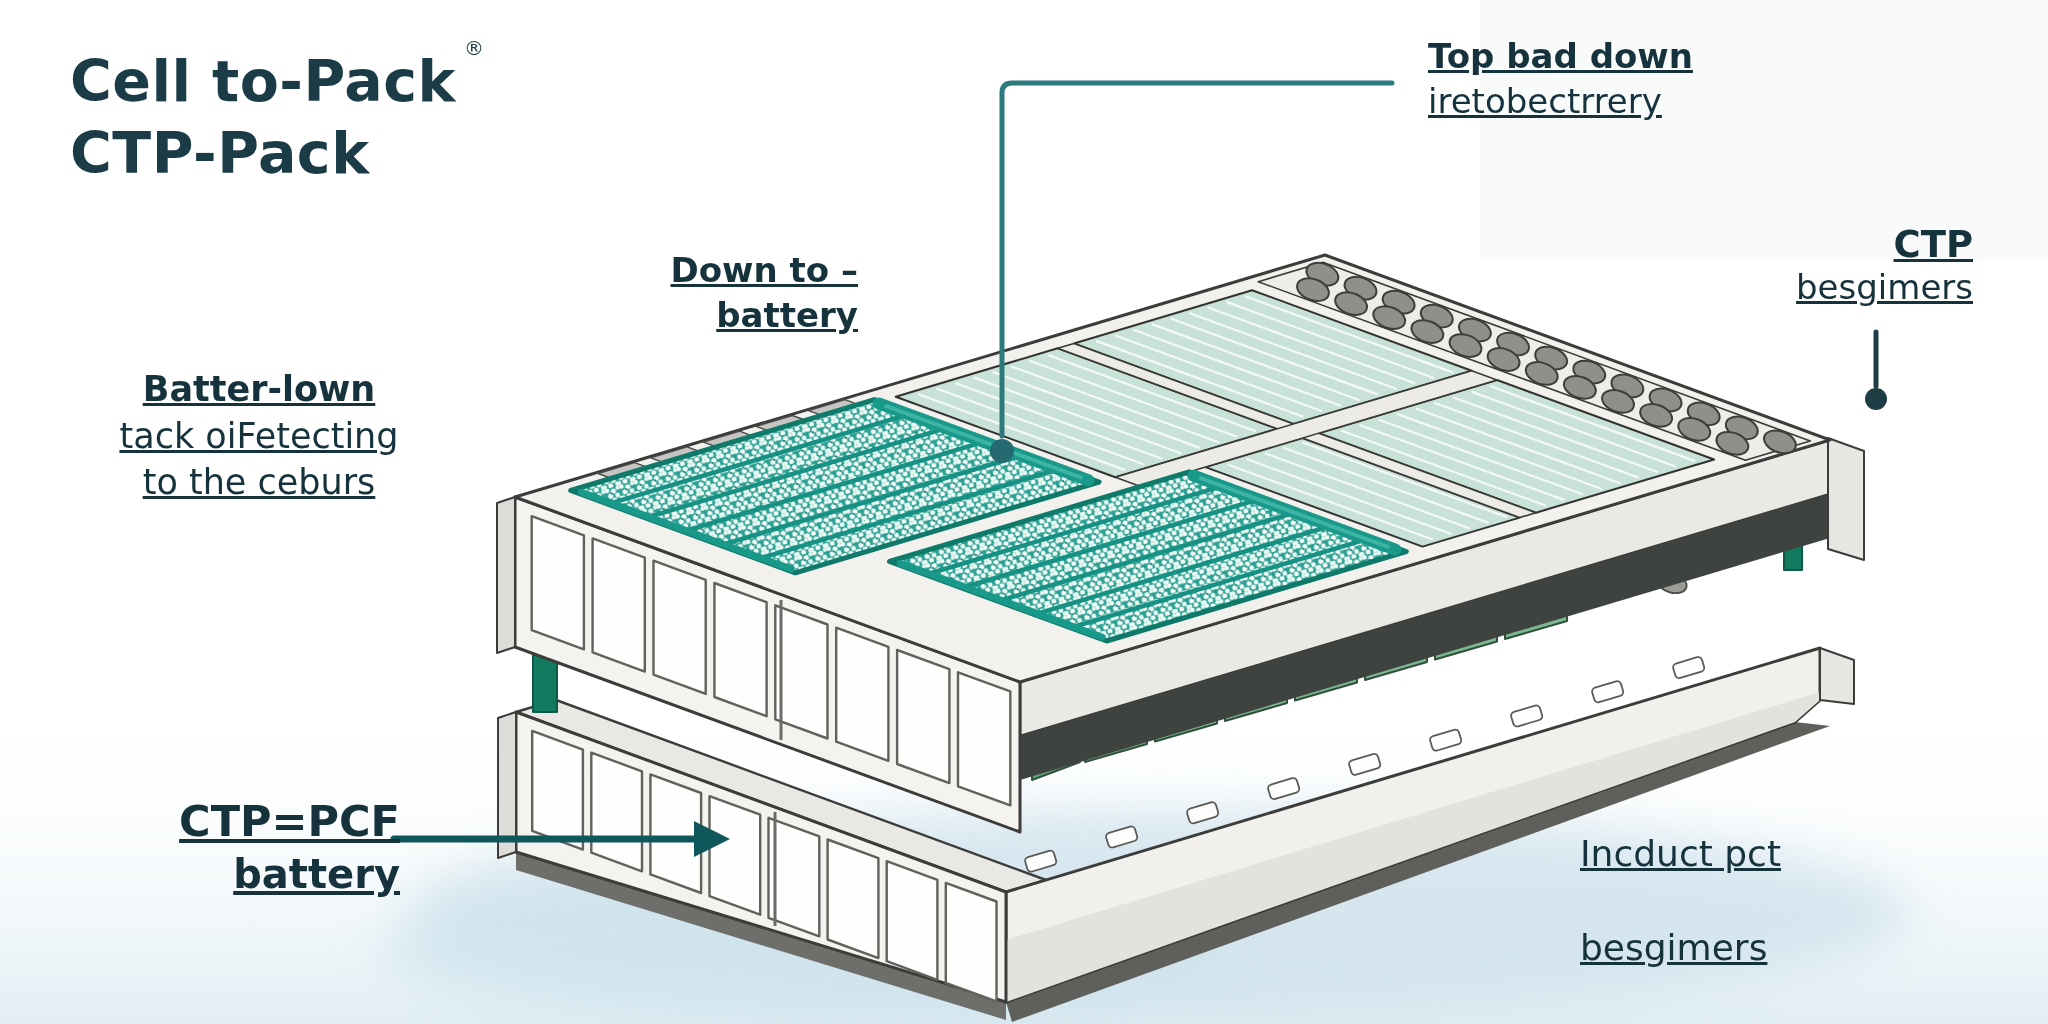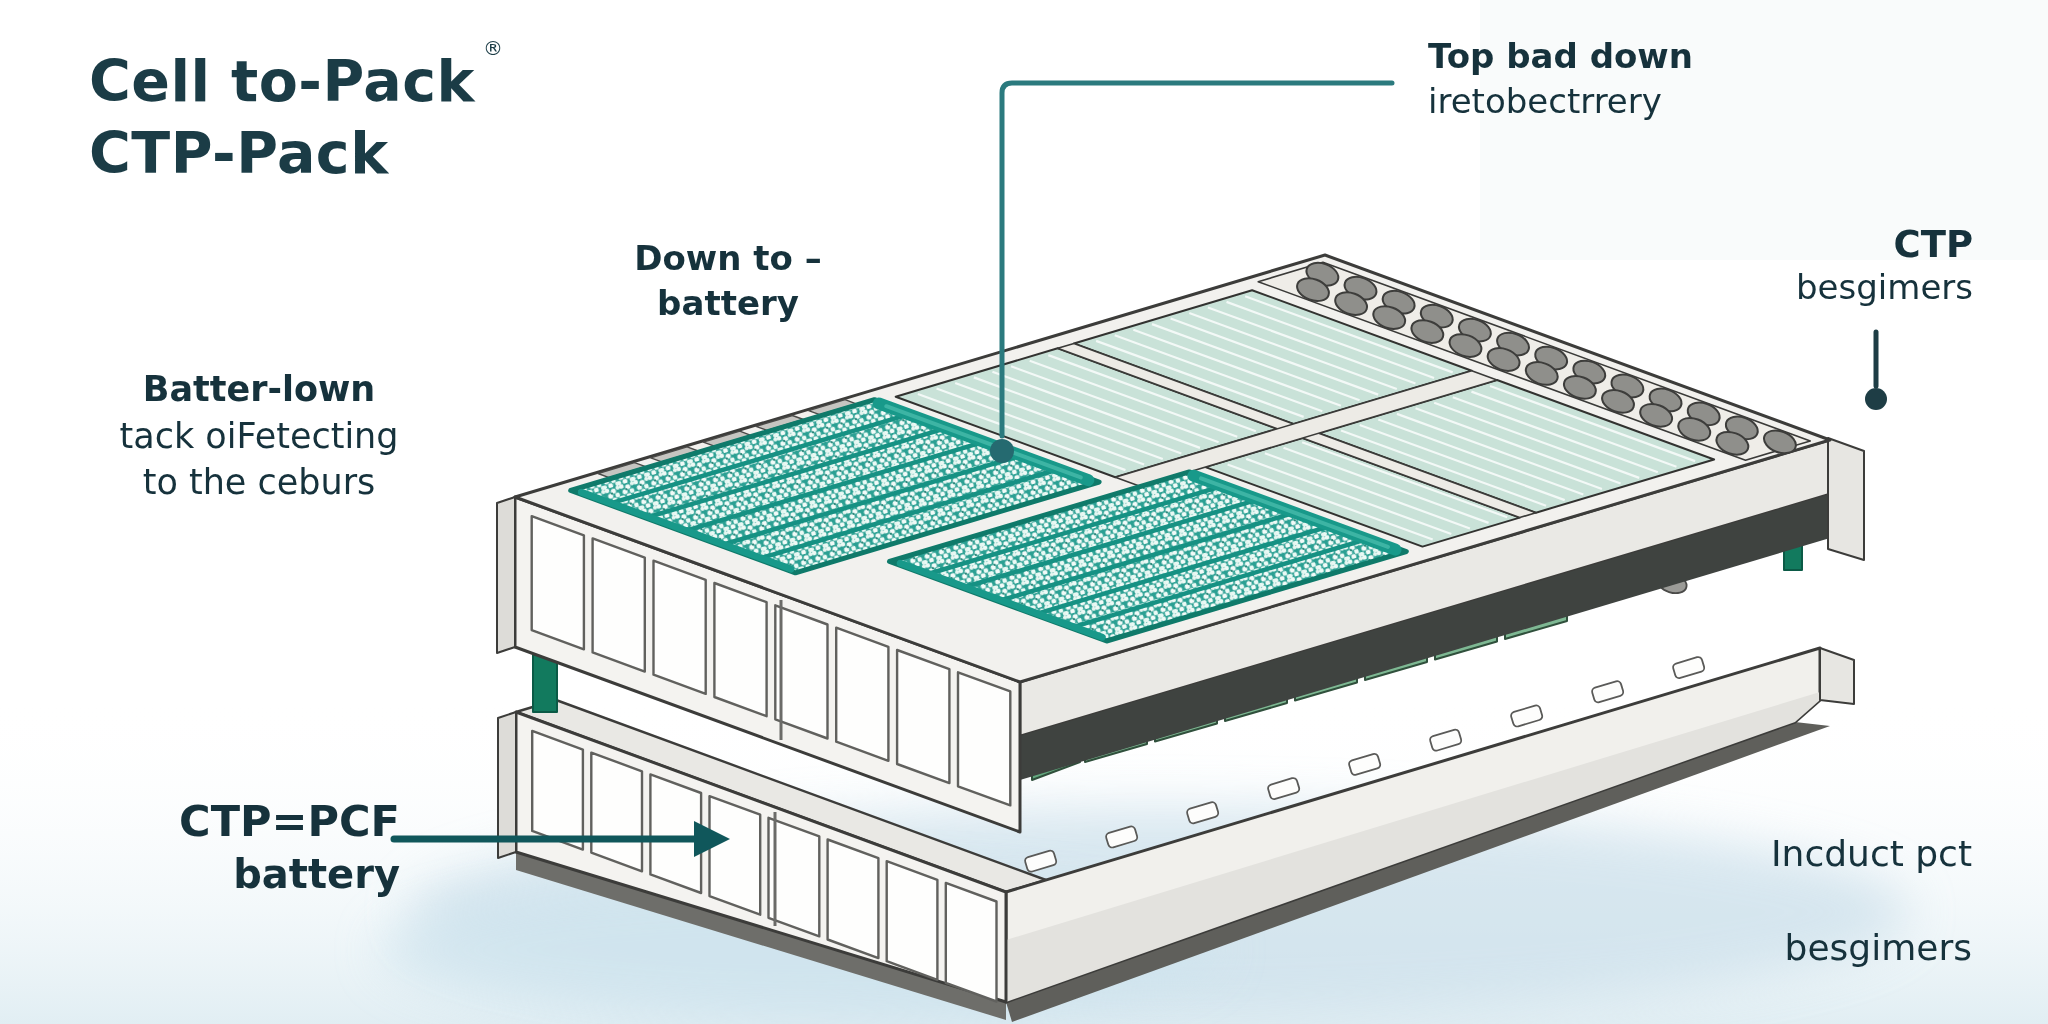--- a/index.html
+++ b/index.html
@@ -1,30 +1,30 @@
 <!DOCTYPE html>
 <html><head>
 <meta charset="utf-8">
 <style>
   html,body{margin:0;padding:0;background:#ffffff;}
   body{width:2048px;height:1024px;overflow:hidden;}
   .stage{position:relative;width:2048px;height:1024px;font-family:"DejaVu Sans","Liberation Sans",sans-serif;color:#16323c;}
   #pack-svg{position:absolute;left:0;top:0;width:2048px;height:1024px;}
-  .lbl{position:absolute;line-height:1.32;}
+  .lbl{position:absolute;line-height:1.32;text-decoration:underline;}
   .lbl .b{font-weight:700;}
-  .heading{position:absolute;left:70px;top:46px;font-size:57px;font-weight:700;color:#1b3c46;line-height:1.26;letter-spacing:0.5px;margin-left:19px;}
+  .heading{position:absolute;left:70px;top:46px;font-size:57px;font-weight:700;color:#1b3c46;line-height:1.26;letter-spacing:0.5px;}
   .heading sup{font-size:20px;font-weight:400;position:relative;top:-26px;margin-left:8px;}
-  .lbl-down{left:598px;top:236px;width:260px;text-align:center;font-size:34px;font-weight:700;}
+  .lbl-down{left:598px;top:248px;width:260px;text-align:right;font-size:34px;font-weight:700;}
   .lbl-topbad{left:1428px;top:34px;width:330px;text-align:left;font-size:34px;}
   .lbl-ctpsoct{left:1758px;top:222px;width:215px;text-align:right;font-size:34px;line-height:1.22;}
   .lbl-ctpsoct .l1{font-size:37px;}
   .lbl-batter{left:84px;top:366px;width:350px;text-align:center;font-size:35px;line-height:1.33;}
   .lbl-ctppcf{left:78px;top:796px;width:322px;text-align:right;font-size:43px;font-weight:700;line-height:1.2;}
   .lbl-ctppcf .l2{font-size:40px;}
-  .lbl-incduct{left:1580px;top:831px;width:392px;text-align:right;font-size:36px;line-height:1.3;}
+  .lbl-incduct{left:1580px;top:831px;width:392px;text-align:left;font-size:36px;line-height:1.3;}
 </style>
 </head>
 <body>
 
 <div class="stage">
 
   <svg id="pack-svg" viewBox="0 0 2048 1024" xmlns="http://www.w3.org/2000/svg">
     <defs>
       <pattern id="speck" width="15" height="15" patternUnits="userSpaceOnUse" patternTransform="rotate(-17)">
         <rect width="15" height="15" fill="#2ba093"></rect>

